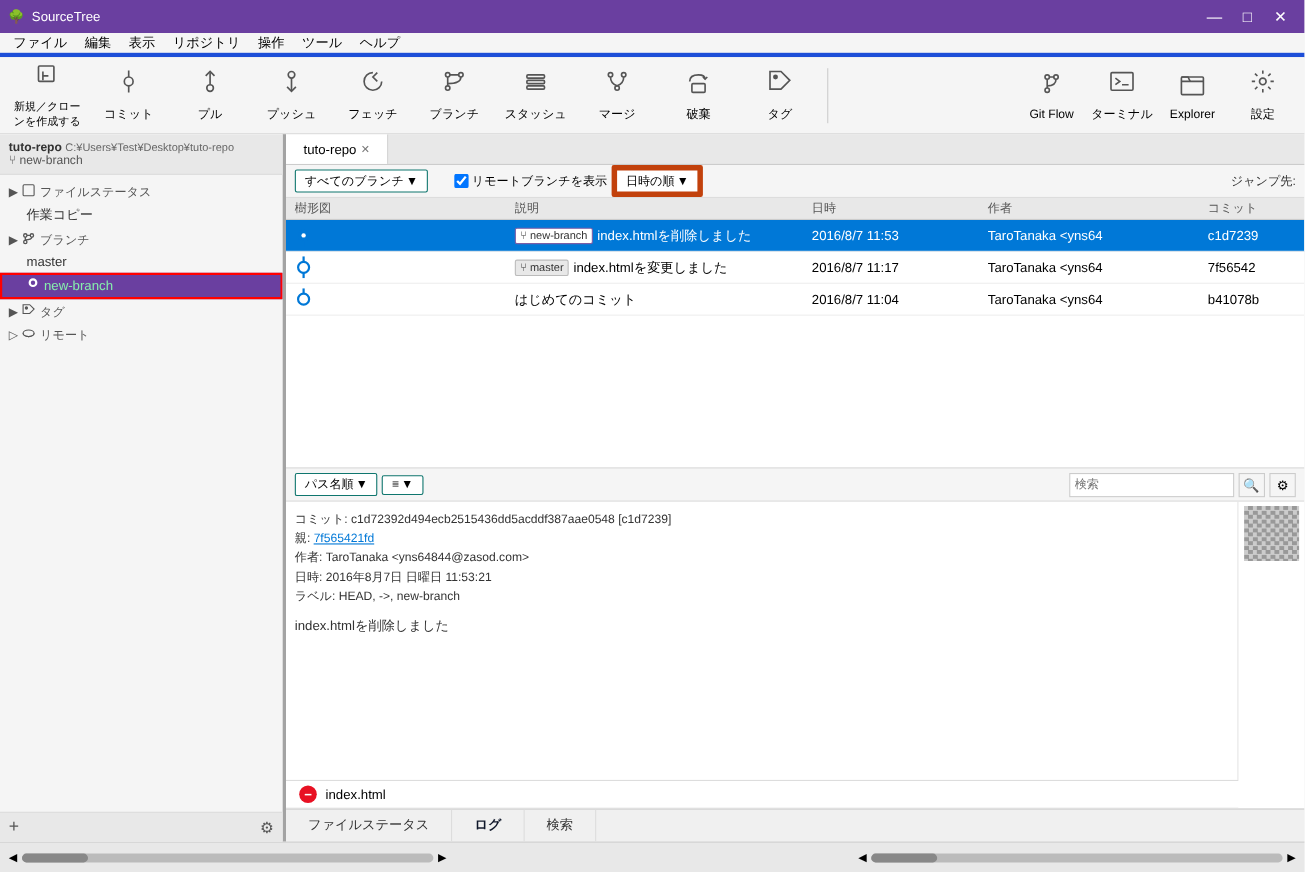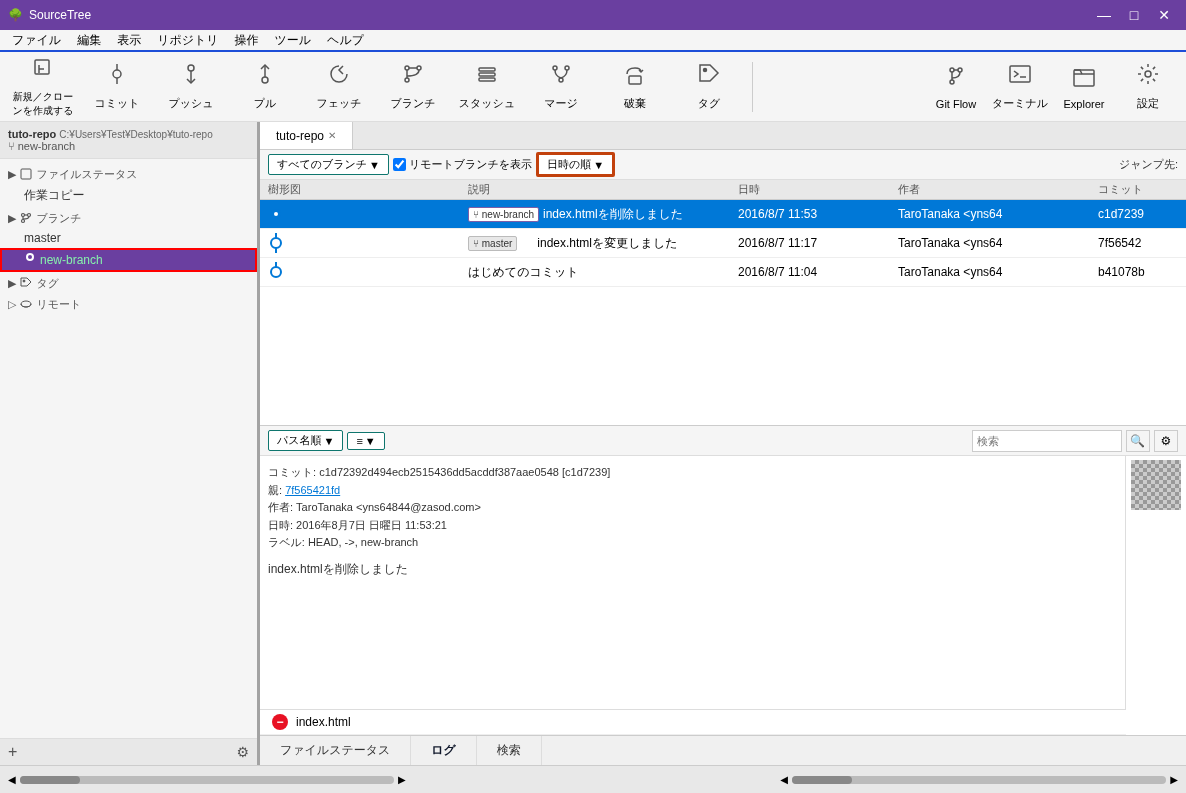--- a/index.html
+++ b/index.html
@@ -23,21 +23,21 @@
       font-size: 14px; cursor: pointer; display: flex; align-items: center; justify-content: center;
     }
 
     
     .menu-bar {
       background: #f5f5f5;
       height: 22px;
       display: flex;
       align-items: center;
       padding: 0 4px;
-      border-bottom: 2px solid #1d4ed8;
+      border-bottom: 4px solid #1d4ed8;
       font-size: 12px;
     }
     .menu-item { padding: 2px 8px; cursor: pointer; }
 
     
     .toolbar {
       background: #f5f5f5;
       height: 70px;
       display: flex;
       align-items: center;
@@ -129,23 +129,23 @@
     
     .commit-toolbar {
       display: flex; align-items: center; gap: 4px;
       padding: 4px 8px; background: #f5f5f5; border-bottom: 1px solid #ddd;
       height: 30px;
     }
     .branch-filter-btn {
       padding: 2px 8px; border: 1px solid #0f766e; background: white;
       cursor: pointer; font-size: 11px; border-radius: 2px; display: flex; align-items: center; gap: 2px;
     }
-    .remote-checkbox { display: flex; align-items: center; gap: 3px; font-size: 11px; }
+    .remote-checkbox { display: flex; align-items: center; gap: 3px; font-size: 11px; margin-left: 20px; }
     .order-btn {
-      padding: 2px 8px; border: 3px solid #c2410c; background: white;
+      padding: 2px 8px; border: 5px solid #c2410c; background: white;
       cursor: pointer; font-size: 11px; border-radius: 2px; display: flex; align-items: center; gap: 2px;
     }
     .jump-label { margin-left: auto; font-size: 11px; color: #333; text-align: right; }
 
     
     .commit-list-header {
       display: grid;
       grid-template-columns: 200px 1fr 160px 200px 80px;
       background: #e8e8e8; border-bottom: 1px solid #ccc;
       padding: 2px 8px; font-size: 11px; color: #555;
@@ -272,36 +272,36 @@
         <circle cx="12" cy="12" r="4"></circle>
         <line x1="12" y1="2" x2="12" y2="8"></line>
         <line x1="12" y1="16" x2="12" y2="22"></line>
       </svg>
     </span>
     <span>コミット</span>
   </button>
   <button class="toolbar-btn">
     <span class="toolbar-icon">
       <svg width="24" height="24" viewBox="0 0 24 24" fill="none" stroke="#555" stroke-width="1.5">
+        <circle cx="12" cy="18" r="3"></circle>
+        <path d="M12 15 L12 4"></path>
+        <path d="M8 7 L12 3 L16 7"></path>
+      </svg>
+    </span>
+    <span>プル</span>
+  </button>
+  <button class="toolbar-btn">
+    <span class="toolbar-icon">
+      <svg width="24" height="24" viewBox="0 0 24 24" fill="none" stroke="#555" stroke-width="1.5">
         <circle cx="12" cy="6" r="3"></circle>
         <path d="M12 9 L12 20"></path>
         <path d="M8 17 L12 21 L16 17"></path>
       </svg>
     </span>
     <span>プッシュ</span>
-  </button>
-  <button class="toolbar-btn">
-    <span class="toolbar-icon">
-      <svg width="24" height="24" viewBox="0 0 24 24" fill="none" stroke="#555" stroke-width="1.5">
-        <circle cx="12" cy="18" r="3"></circle>
-        <path d="M12 15 L12 4"></path>
-        <path d="M8 7 L12 3 L16 7"></path>
-      </svg>
-    </span>
-    <span>プル</span>
   </button>
   <button class="toolbar-btn">
     <span class="toolbar-icon">
       <svg width="24" height="24" viewBox="0 0 24 24" fill="none" stroke="#555" stroke-width="1.5">
         <path d="M20 12 A8 8 0 1 1 12 4"></path>
         <path d="M16 4 L12 8 L16 12"></path>
       </svg>
     </span>
     <span>フェッチ</span>
   </button>
@@ -538,21 +538,21 @@
         </div>
 
         <div class="commit-row">
           <div class="graph-cell">
             <svg width="30" height="20" viewBox="0 0 30 20">
               <line x1="8" y1="0" x2="8" y2="10" stroke="#0078d7" stroke-width="2"></line>
               <line x1="8" y1="10" x2="8" y2="20" stroke="#0078d7" stroke-width="2"></line>
               <circle cx="8" cy="10" r="5" fill="white" stroke="#0078d7" stroke-width="2"></circle>
             </svg>
           </div>
-          <div style="display:flex;align-items:center;gap:20px">
+          <div style="display:flex;align-items:center;gap:4px">
             <span class="branch-tag master-tag">⑂ master</span>
             <span>index.htmlを変更しました</span>
           </div>
           <div>2016/8/7 11:17</div>
           <div>TaroTanaka &lt;yns64</div>
           <div>7f56542</div>
         </div>
 
         <div class="commit-row">
           <div class="graph-cell">

